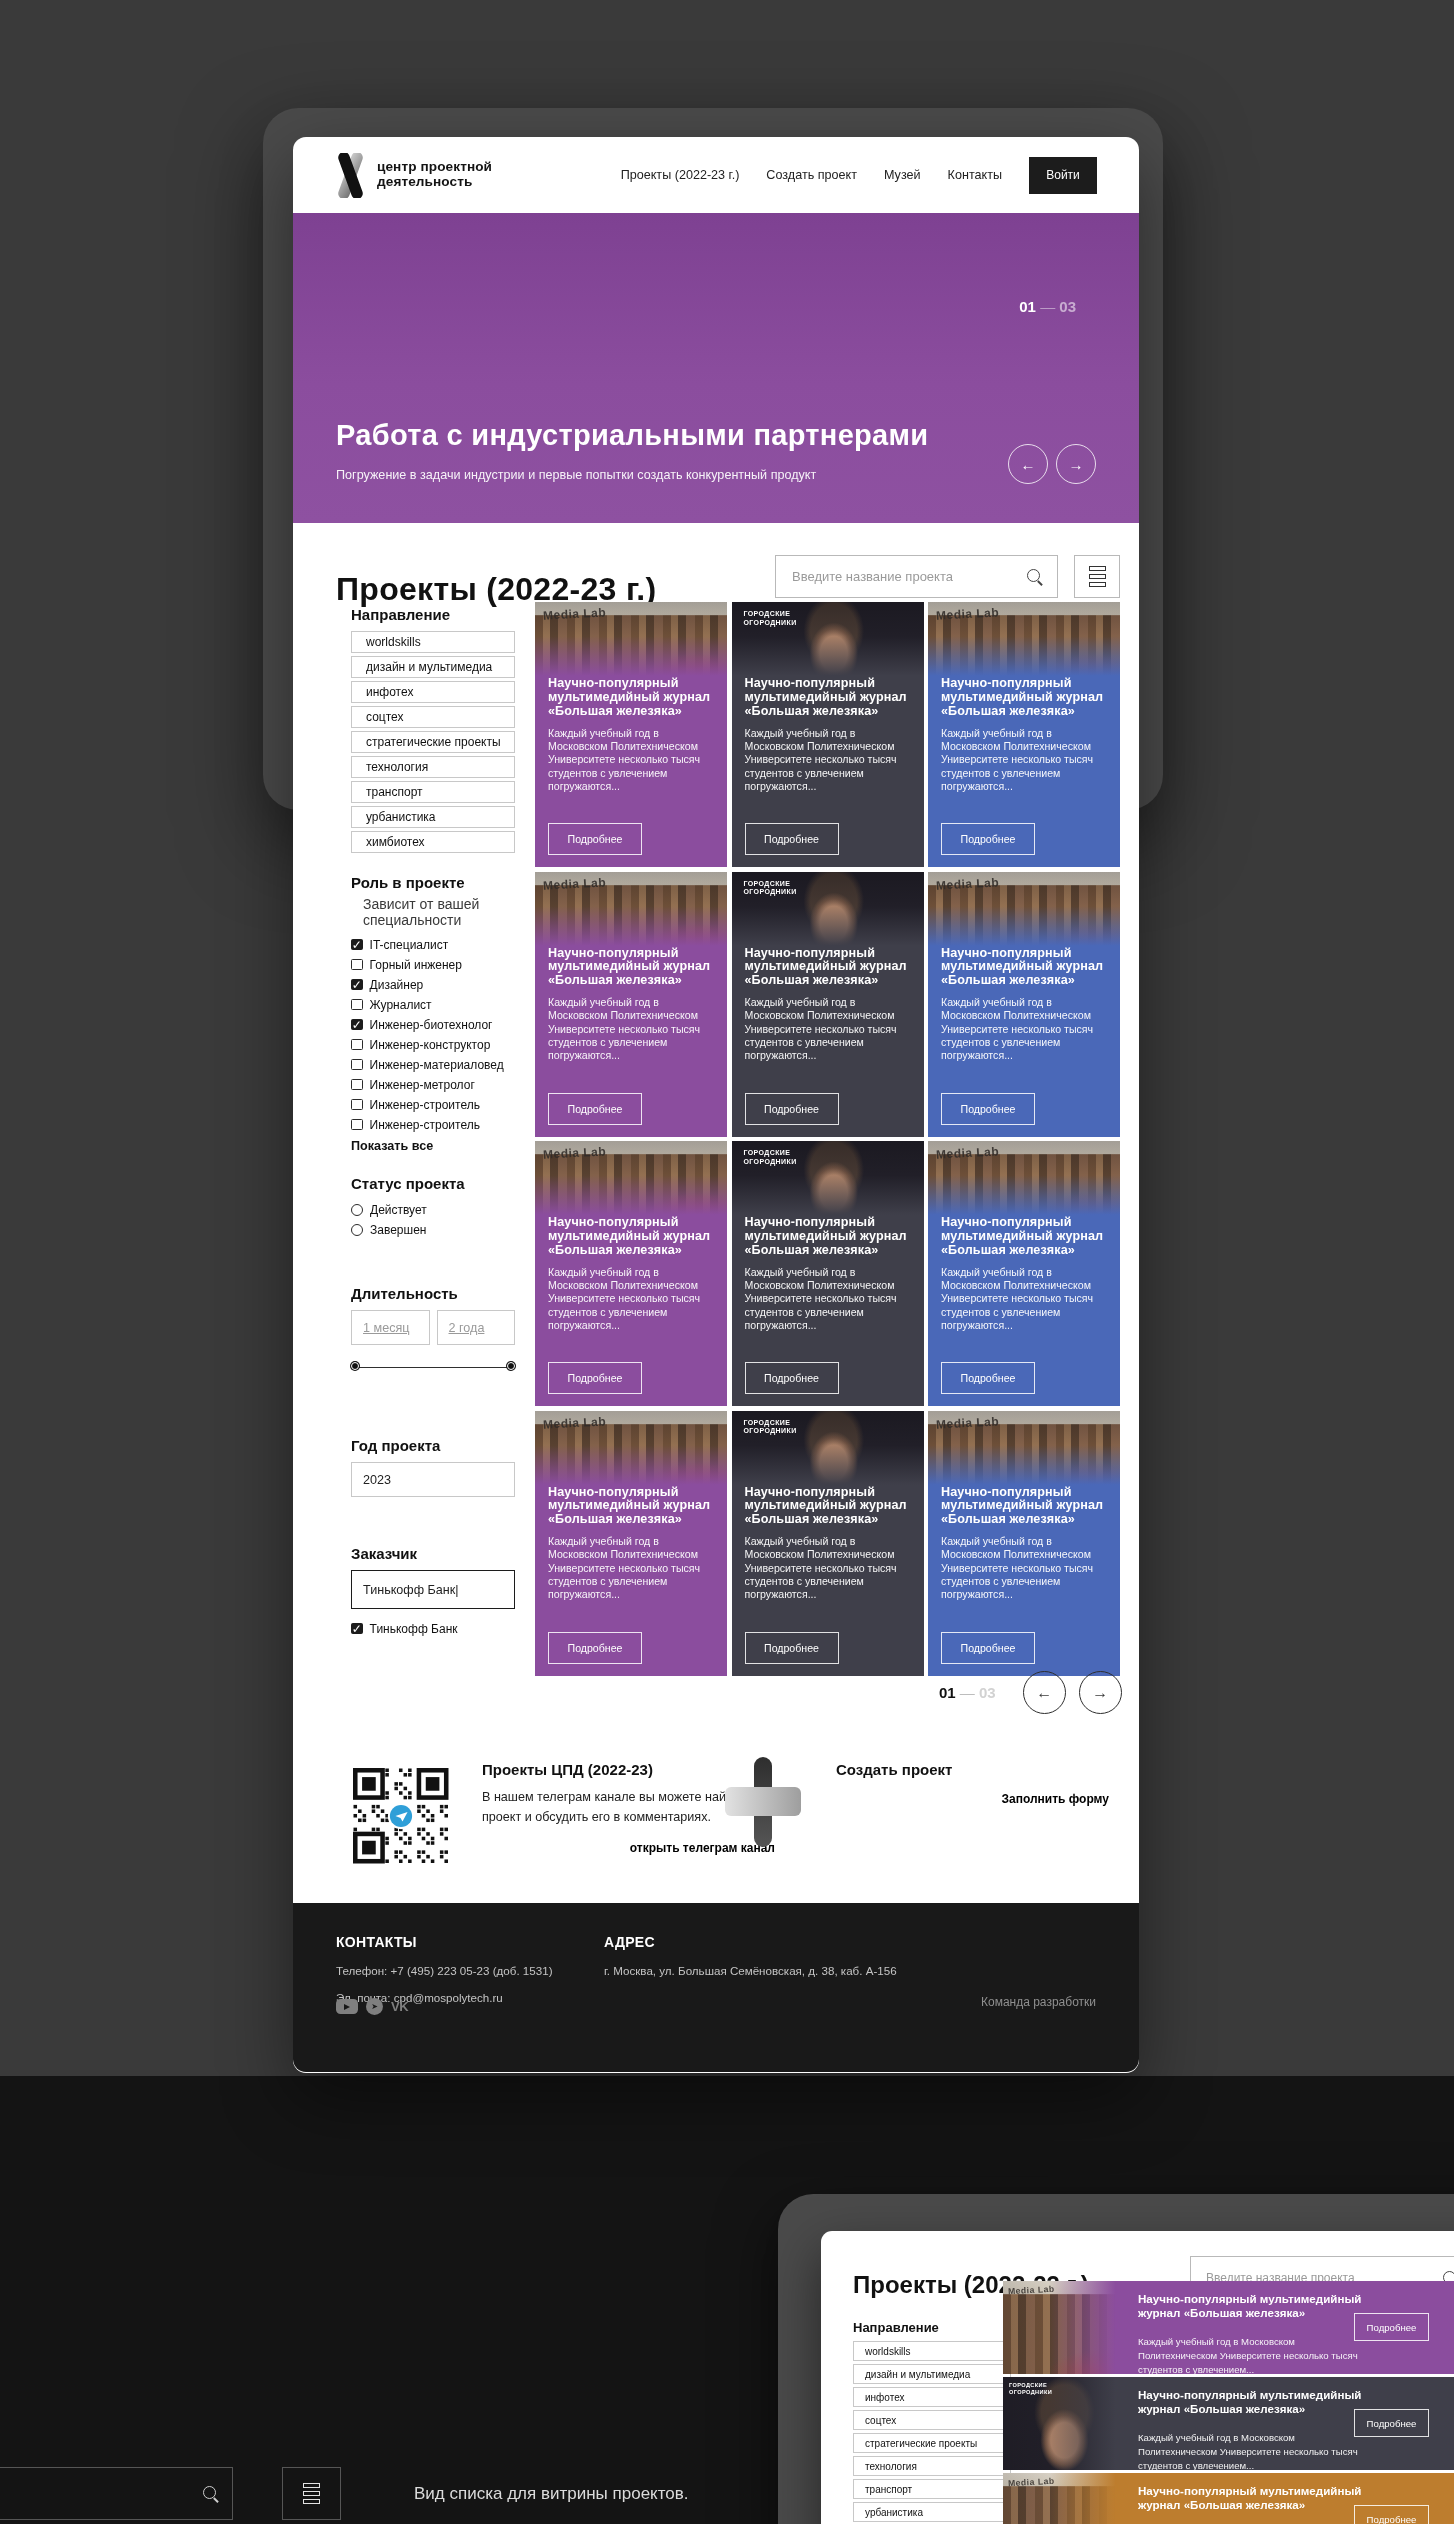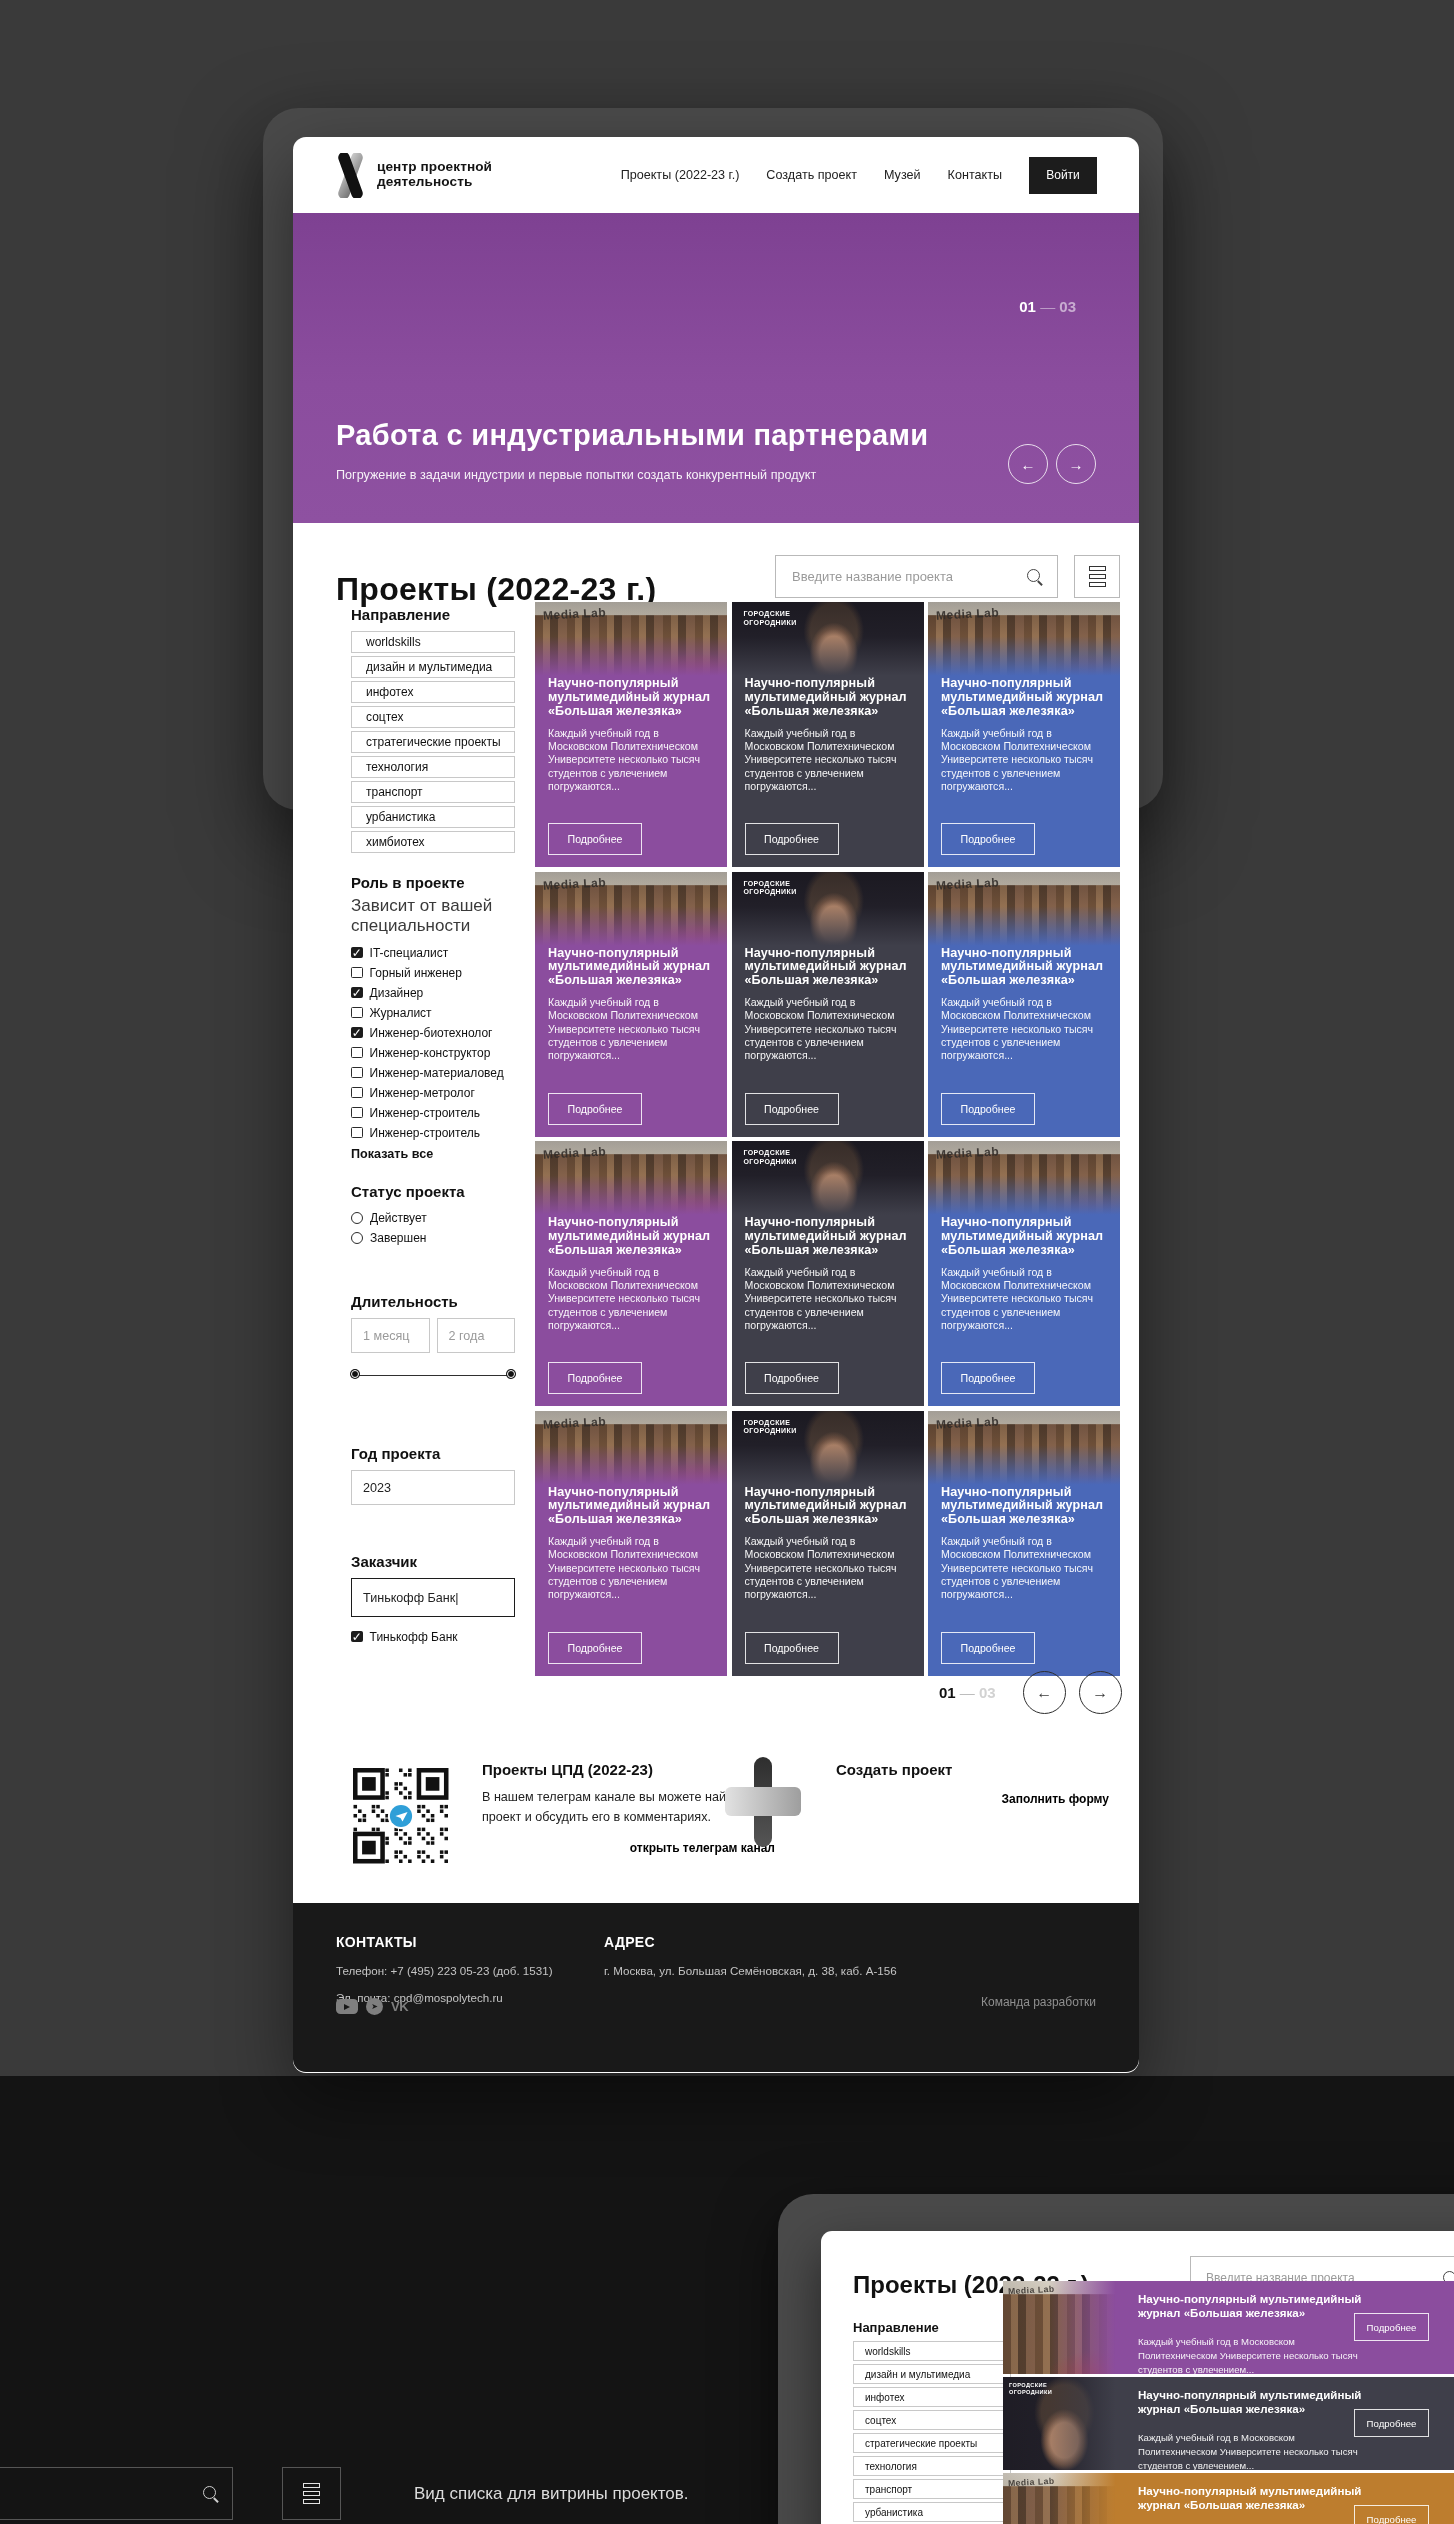--- a/index.html
+++ b/index.html
@@ -35,35 +35,35 @@
   .search-box input::placeholder{color:#9a9a9a;}
   .view-btn{position:absolute;left:781px;top:418px;width:46px;height:43px;border:0.5px solid #b9b9b9;background:#fff;display:flex;align-items:center;justify-content:center;cursor:pointer;}
   .icon-rows{display:flex;flex-direction:column;gap:3px;}
   .icon-rows i{display:block;width:17px;height:5px;border:1px solid #333;}
   .mag{width:17px;height:17px;position:relative;flex:none;}
   .mag::before{content:"";position:absolute;left:1px;top:1px;width:11px;height:11px;border:1.5px solid #444;border-radius:50%;}
   .mag::after{content:"";position:absolute;left:12px;top:12px;width:5.6px;height:1.5px;background:#444;transform:rotate(45deg);transform-origin:left center;}
   
   .filters{position:absolute;left:58px;top:469px;width:164px;color:#111;}
   .f-label{font-size:15px;font-weight:600;margin-bottom:8px;}
-  .f-hint{font-size:17px;color:#3a3a3a;margin:-3px 0 8px;}
+  .f-hint{font-size:14px;color:#3a3a3a;margin:-3px 12px 8px;}
   .dir-box{height:22px;border:0.5px solid #c8c8c8;display:flex;align-items:center;padding-left:14px;font-size:12px;margin-bottom:3px;cursor:pointer;background:#fff;}
   .chk-row{display:flex;align-items:center;gap:7px;height:17px;margin-bottom:3px;cursor:pointer;}
   .chk{width:11.6px;height:11.6px;border:1px solid #2b2b2b;border-radius:1.5px;flex:none;display:flex;align-items:center;justify-content:center;font-size:8px;color:#fff;background:#fff;}
   .chk.on{background:#1c1c1c;border-color:#1c1c1c;}
   .chk-row span{font-size:12px;}
   .show-all{font-size:12.6px;font-weight:700;margin-top:6px;cursor:pointer;}
   .sec-status{margin-top:22px;} .sec-dur{margin-top:45px;} .sec-year{margin-top:64px;} .sec-cust{margin-top:48px;}
   .radio-row{display:flex;align-items:center;gap:7px;height:20px;cursor:pointer;}
   .rad{width:12px;height:12px;border:1px solid #2b2b2b;border-radius:50%;flex:none;background:#fff;}
   .radio-row span{font-size:12px;}
   .dur-inputs{display:flex;gap:7px;}
   .f-input{border:0.5px solid #c8c8c8;height:35px;display:flex;align-items:center;padding:0 11px;font-size:12.6px;color:#9a9a9a;background:#fff;}
   .f-input.dark{color:#222;}
-  .dur-inputs .f-input{width:94px;}
+  .dur-inputs .f-input{width:94px;text-decoration:underline;}
   .slider{position:relative;width:164px;height:11px;margin-top:17px;}
   .slider .line{position:absolute;left:5px;right:5px;top:5px;height:1px;background:#2f2f2f;}
   .sl-dot{position:absolute;top:0;width:8px;height:8px;border-radius:50%;background:#111;border:1.5px solid #fff;box-shadow:0 0 0 1px #111;cursor:pointer;}
   .year-input{width:164px;}
   .cust-input{width:164px;height:39px;border:1px solid #1c1c1c;color:#222;}
   
   .grid{position:absolute;left:242px;top:465px;width:587px;display:grid;grid-template-columns:repeat(3,192px);gap:4.5px;}
   .card{position:relative;height:265px;overflow:hidden;color:#fff;cursor:pointer;}
   .c-purple{--c:#8b4d9e;} .c-dark{--c:#3f3f4a;} .c-blue:  ;{}
   .c-blue{--c:#4a68b8;} .c-orange{--c:#bd7d2e;}

